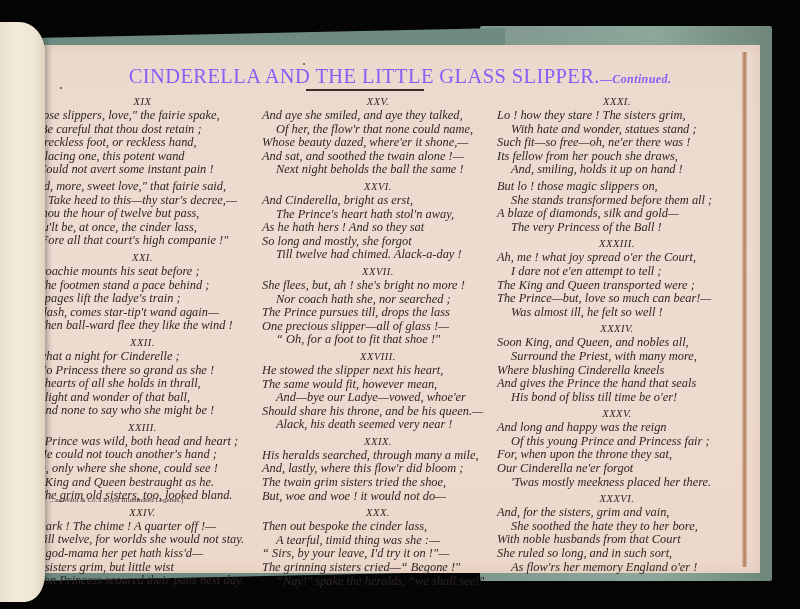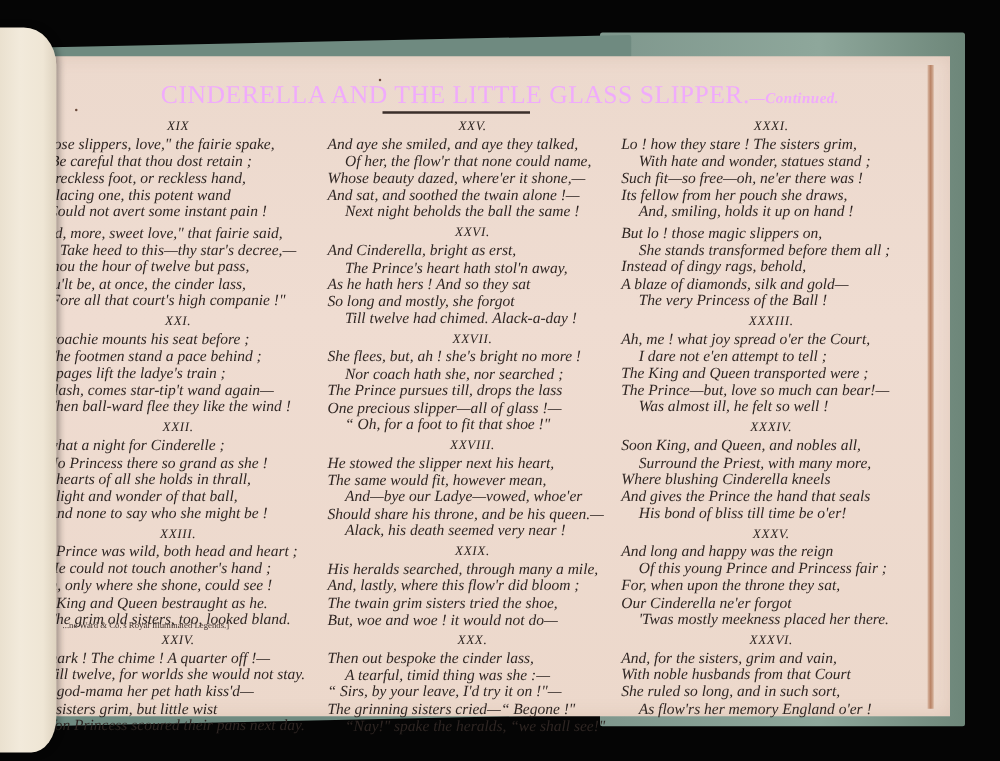--- a/index.html
+++ b/index.html
@@ -45,21 +45,21 @@
     width: 53px; height: 580px;
     background: linear-gradient(90deg, #e6dcc9 0%, #f2eadb 45%, #efe6d5 80%, #ddd2bf 100%);
     border-radius: 0 26px 20px 0 / 0 30px 28px 0;
     box-shadow: 2px 0 6px rgba(0,0,0,0.35);
   }
   .title {
     position: absolute;
     left: 0; top: 65px; width: 800px;
     text-align: center;
     font-size: 20.5px;
-    color: #f0abfc;
+    color: #8b5cf6;
     letter-spacing: 0.4px;
   }
   .title .cont {
     font-style: italic;
     font-size: 12px;
     font-weight: bold;
   }
   .rule {
     position: absolute;
     left: 306px; top: 89px;
@@ -214,21 +214,20 @@
       <div class="numeral">XXXI.</div>
       <div class="line">Lo ! how they stare ! The sisters grim,</div>
       <div class="line indent">With hate and wonder, statues stand ;</div>
       <div class="line">Such fit—so free—oh, ne'er there was !</div>
       <div class="line">Its fellow from her pouch she draws,</div>
       <div class="line indent">And, smiling, holds it up on hand !</div>
     </div>
     <div class="stanza">
       <div class="line">But lo ! those magic slippers on,</div>
       <div class="line indent">She stands transformed before them all ;</div>
-      <div class="line">Instead of dingy rags, behold,</div>
       <div class="line">A blaze of diamonds, silk and gold—</div>
       <div class="line indent">The very Princess of the Ball !</div>
     </div>
     <div class="stanza">
       <div class="numeral">XXXIII.</div>
       <div class="line">Ah, me ! what joy spread o'er the Court,</div>
       <div class="line indent">I dare not e'en attempt to tell ;</div>
       <div class="line">The King and Queen transported were ;</div>
       <div class="line">The Prince—but, love so much can bear!—</div>
       <div class="line indent">Was almost ill, he felt so well !</div>
@@ -245,20 +244,21 @@
       <div class="numeral">XXXV.</div>
       <div class="line">And long and happy was the reign</div>
       <div class="line indent">Of this young Prince and Princess fair ;</div>
       <div class="line">For, when upon the throne they sat,</div>
       <div class="line">Our Cinderella ne'er forgot</div>
       <div class="line indent">'Twas mostly meekness placed her there.</div>
     </div>
     <div class="stanza">
       <div class="numeral">XXXVI.</div>
       <div class="line">And, for the sisters, grim and vain,</div>
+      <div class="line indent">She soothed the hate they to her bore,</div>
       <div class="line">With noble husbands from that Court</div>
       <div class="line">She ruled so long, and in such sort,</div>
       <div class="line indent">As flow'rs her memory England o'er !</div>
     </div>
   </div>
 
 <div class="footer-note">...ne Ward &amp; Co.'s Royal Illuminated Legends.]</div>
 
 <div class="curl"></div>
 

